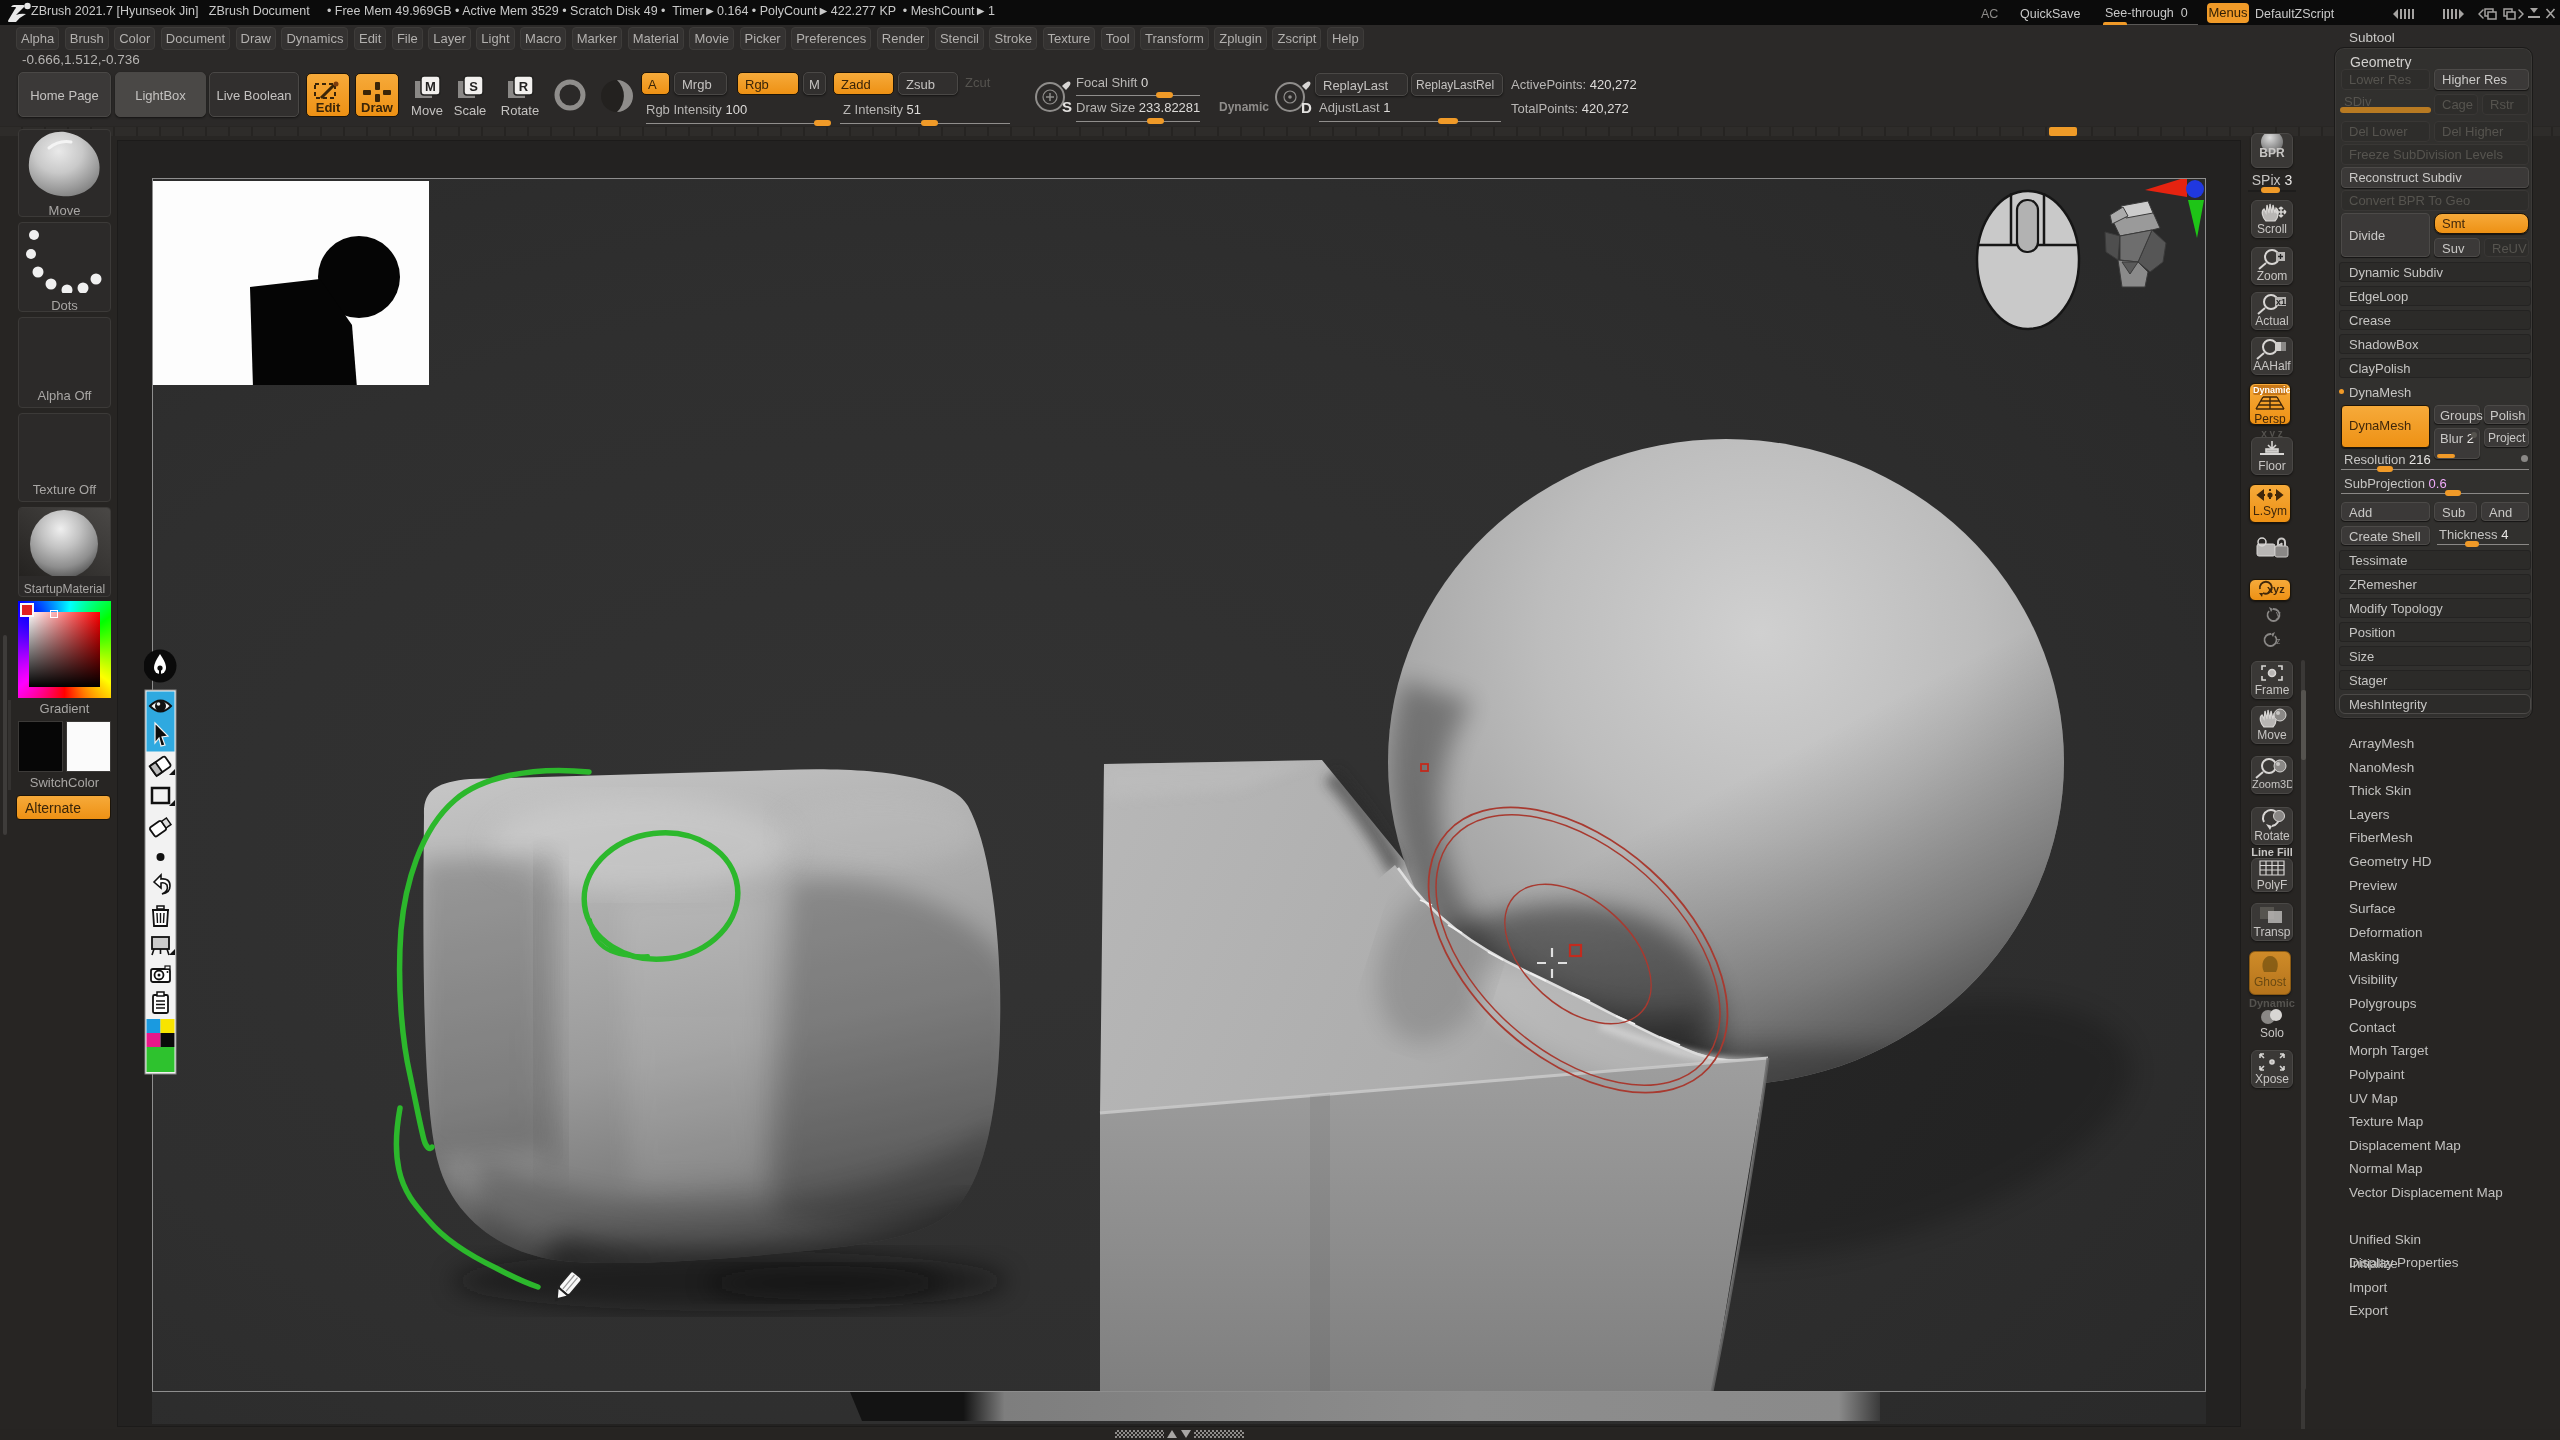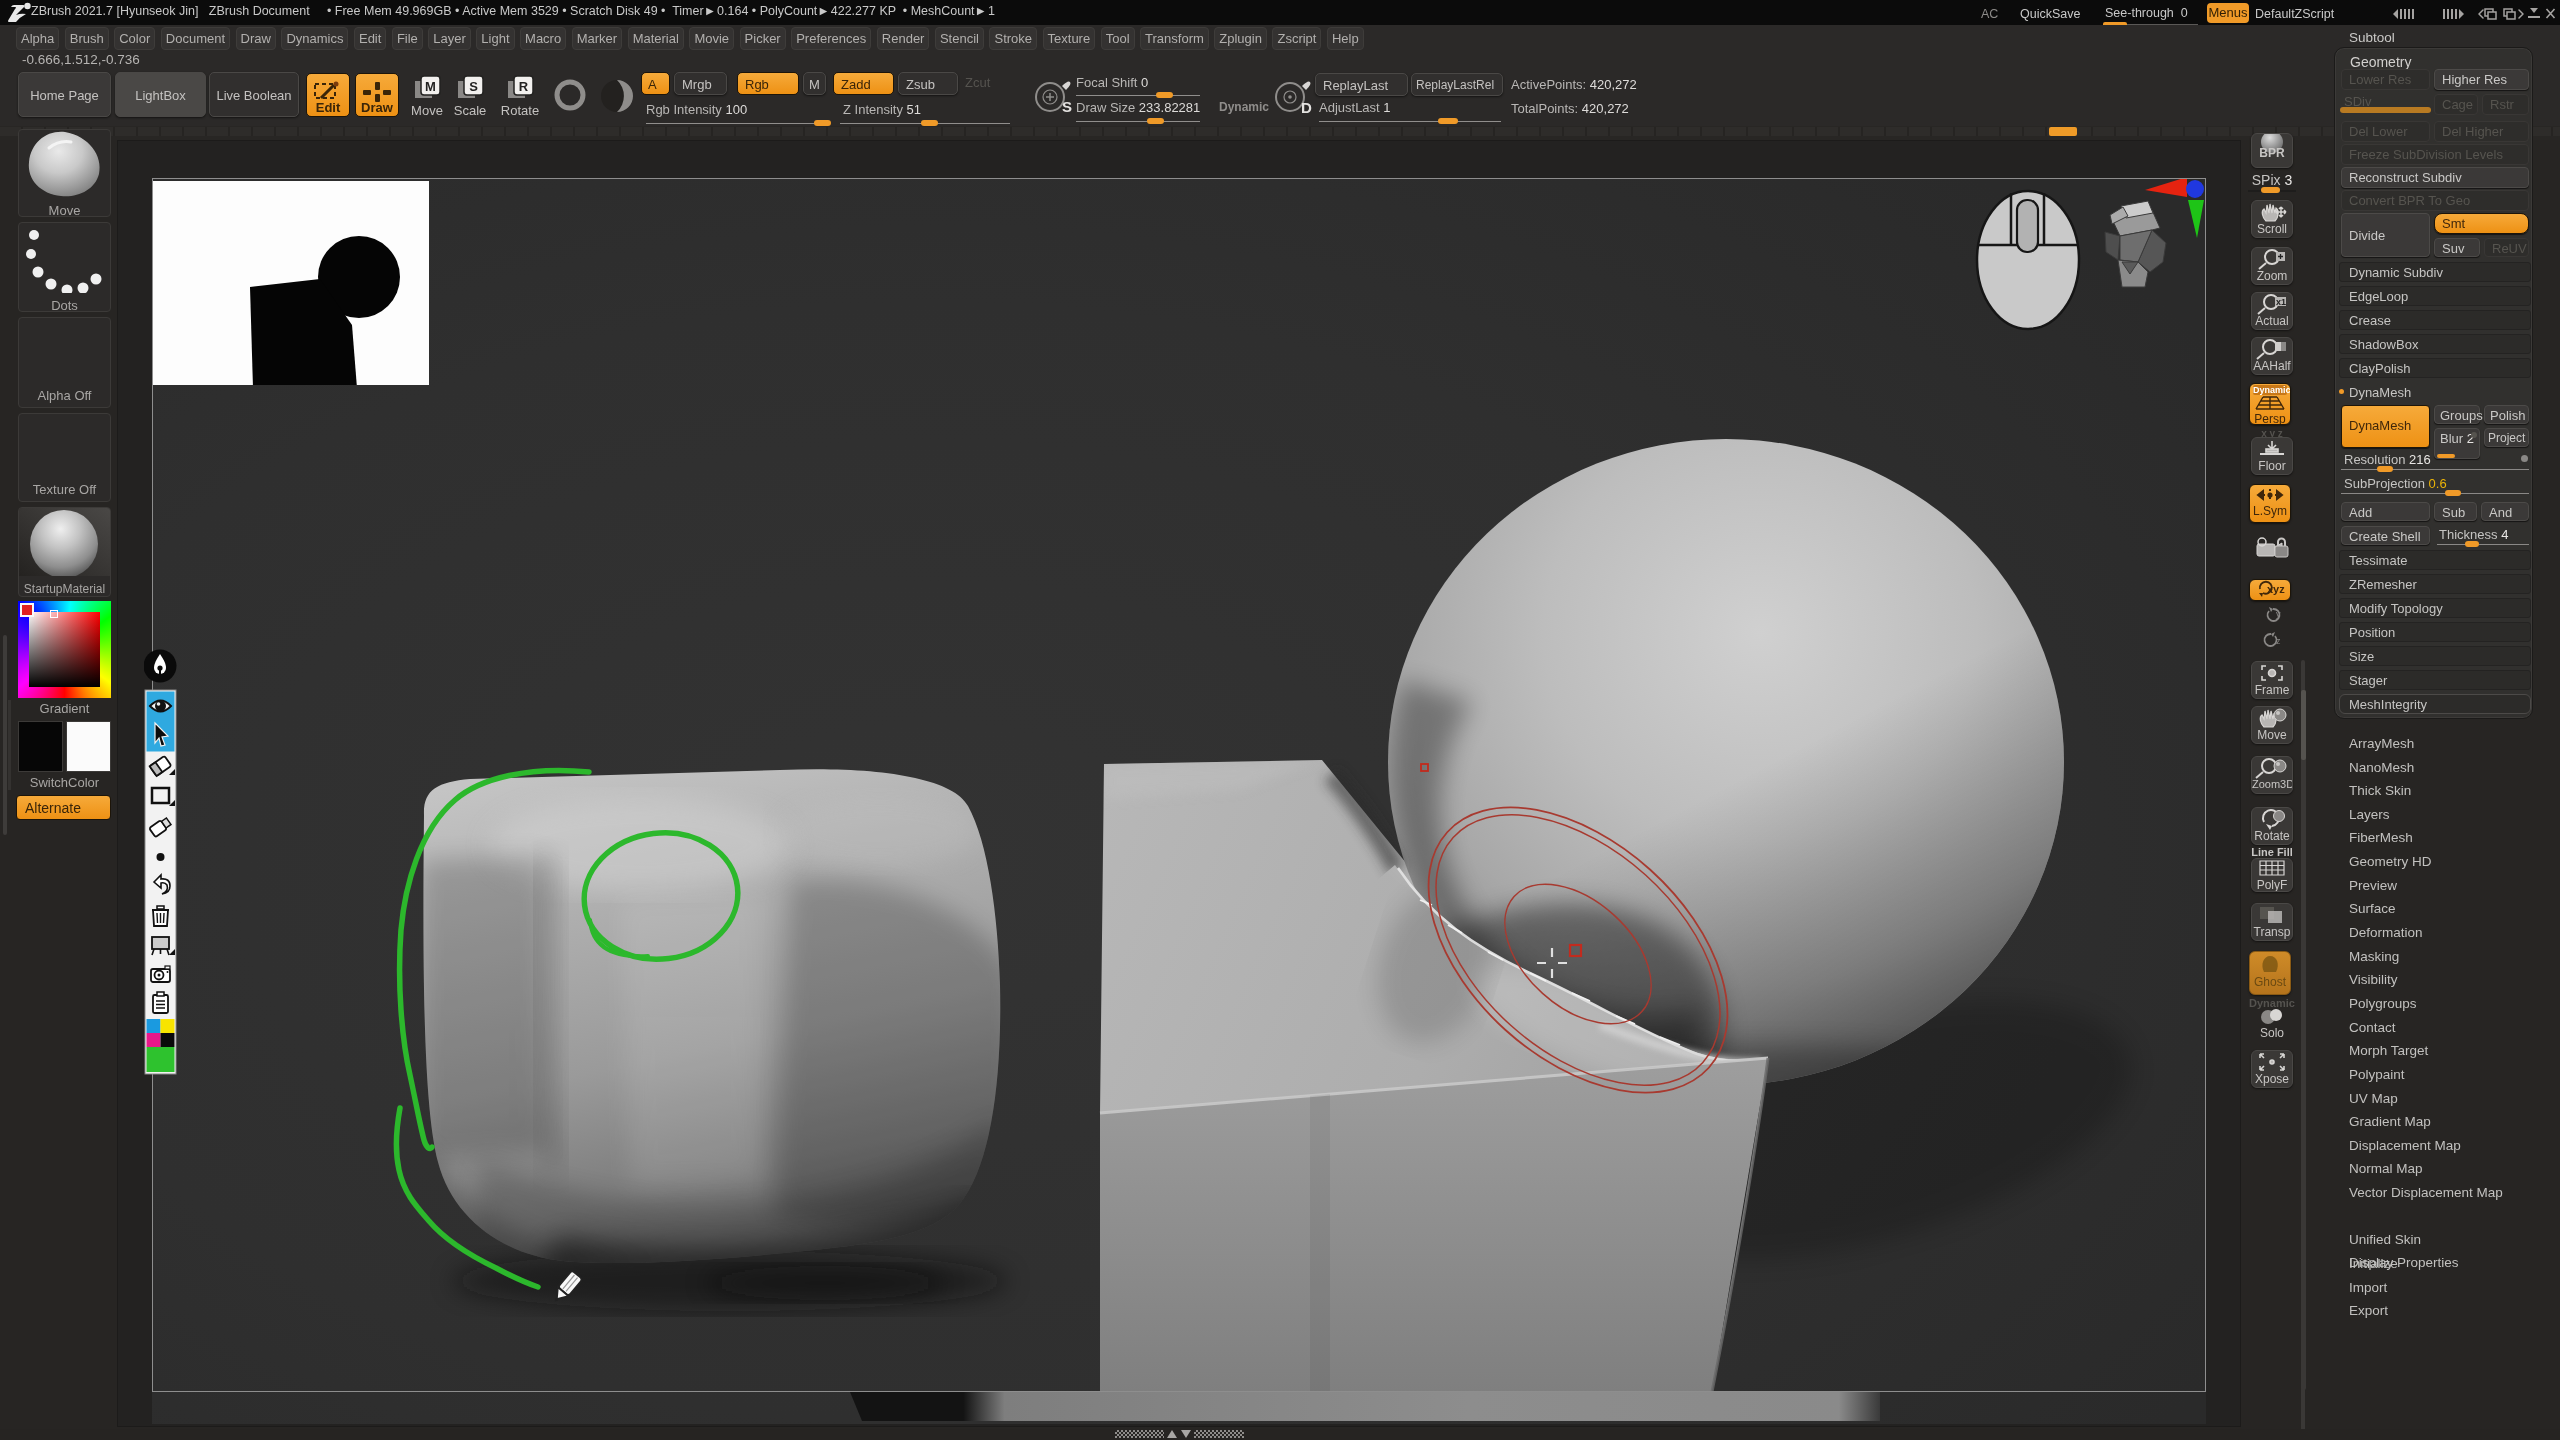--- a/index.html
+++ b/index.html
@@ -807,21 +807,21 @@
     <div class="gbtn orange" style="left:2341px;top:405px;width:89px;height:43px;line-height:40px;">DynaMesh</div>
     <div class="gbtn" style="left:2434px;top:405px;width:46px;height:19px;padding-left:5px;">Groups</div>
     <div class="gbtn" style="left:2484px;top:405px;width:45px;height:19px;padding-left:5px;">Polish</div>
     <div class="gbtn" style="left:2434px;top:428px;width:46px;height:31px;padding-left:5px;">Blur <span style="color:#e8e6e4">2</span><span style="position:absolute;right:2px;top:3px;width:6px;height:6px;background:#56544f;border-radius:50%;"></span>
       <span style="position:absolute;left:2px;bottom:0px;width:18px;height:4px;background:#f09a28;border-radius:2px;"></span></div>
     <div class="gbtn" style="left:2484px;top:428px;width:45px;height:19px;padding-left:3px;font-size:12px;">Project</div>
     <div class="abs" style="left:2344px;top:452px;color:#c6c5c3;font-size:13px;">Resolution <span style="color:#e8e6e4">216</span></div>
     <div class="abs" style="left:2341px;top:469px;width:188px;height:1px;background:#8a8886;"></div>
     <div class="abs" style="left:2377px;top:466px;width:16px;height:6px;background:#f09a28;border-radius:3px;"></div>
     <div class="abs" style="left:2521px;top:455px;width:7px;height:7px;background:#8a8886;border-radius:50%;"></div>
-    <div class="abs" style="left:2344px;top:476px;color:#c6c5c3;font-size:13px;">SubProjection <span style="color:#eab308">0.6</span></div>
+    <div class="abs" style="left:2344px;top:476px;color:#c6c5c3;font-size:13px;">SubProjection <span style="color:#f0abfc">0.6</span></div>
     <div class="abs" style="left:2341px;top:493px;width:188px;height:1px;background:#8a8886;"></div>
     <div class="abs" style="left:2445px;top:490px;width:16px;height:6px;background:#f09a28;border-radius:3px;"></div>
     <div class="gbtn" style="left:2341px;top:502px;width:89px;height:19px;">Add</div>
     <div class="gbtn" style="left:2434px;top:502px;width:43px;height:19px;">Sub</div>
     <div class="gbtn" style="left:2481px;top:502px;width:48px;height:19px;">And</div>
     <div class="gbtn" style="left:2341px;top:526px;width:89px;height:19px;">Create Shell</div>
     <div class="abs" style="left:2439px;top:527px;color:#c6c5c3;font-size:13px;">Thickness <span style="color:#e8e6e4">4</span></div>
     <div class="abs" style="left:2437px;top:544px;width:92px;height:1px;background:#8a8886;"></div>
     <div class="abs" style="left:2465px;top:541px;width:14px;height:6px;background:#f09a28;border-radius:3px;"></div>
     <div class="gsec" style="top:550px;">Tessimate</div>
@@ -840,21 +840,21 @@
     <div class="rlist" style="top:878px;">Preview</div>
     <div class="rlist" style="top:901px;">Surface</div>
     <div class="rlist" style="top:925px;">Deformation</div>
     <div class="rlist" style="top:949px;">Masking</div>
     <div class="rlist" style="top:972px;">Visibility</div>
     <div class="rlist" style="top:996px;">Polygroups</div>
     <div class="rlist" style="top:1020px;">Contact</div>
     <div class="rlist" style="top:1043px;">Morph Target</div>
     <div class="rlist" style="top:1067px;">Polypaint</div>
     <div class="rlist" style="top:1091px;">UV Map</div>
-    <div class="rlist" style="top:1114px;">Gradient Map</div>
+    <div class="rlist" style="top:1114px;">Texture Map</div>
     <div class="rlist" style="top:1138px;">Displacement Map</div>
     <div class="rlist" style="top:1161px;">Normal Map</div>
     <div class="rlist" style="top:1185px;">Vector Displacement Map</div>
     <div class="rlist" style="top:1209px;margin-top:46px;">Display Properties</div>
     <div class="rlist" style="top:1232px;">Unified Skin</div>
     <div class="rlist" style="top:1256px;">Initialize</div>
     <div class="rlist" style="top:1280px;">Import</div>
     <div class="rlist" style="top:1303px;">Export</div>
     <div class="abs" style="left:2301px;top:690px;width:5px;height:700px;background:#3a3836;border-radius:2px;"></div>
     <div class="abs" style="left:2301px;top:690px;width:5px;height:70px;background:#55534f;border-radius:2px;"></div>

